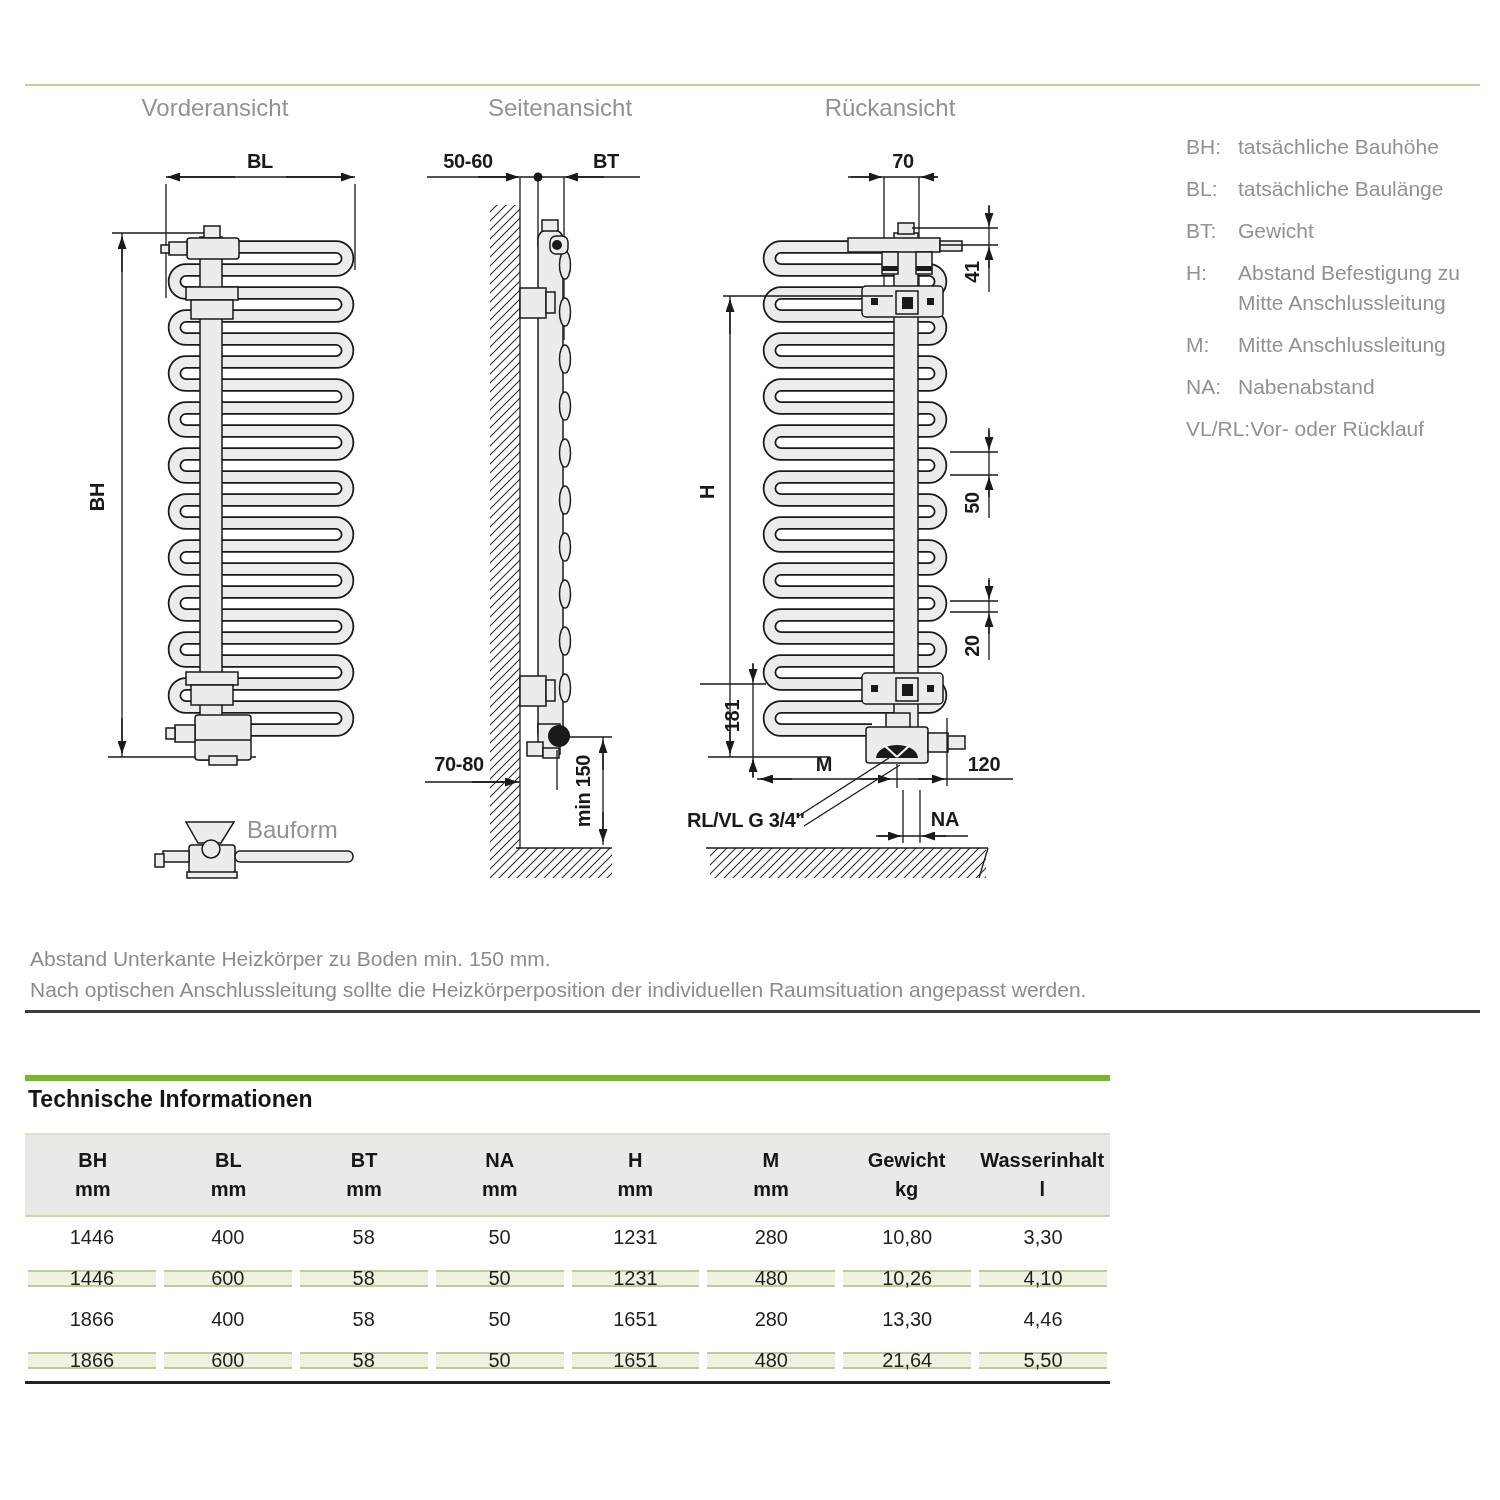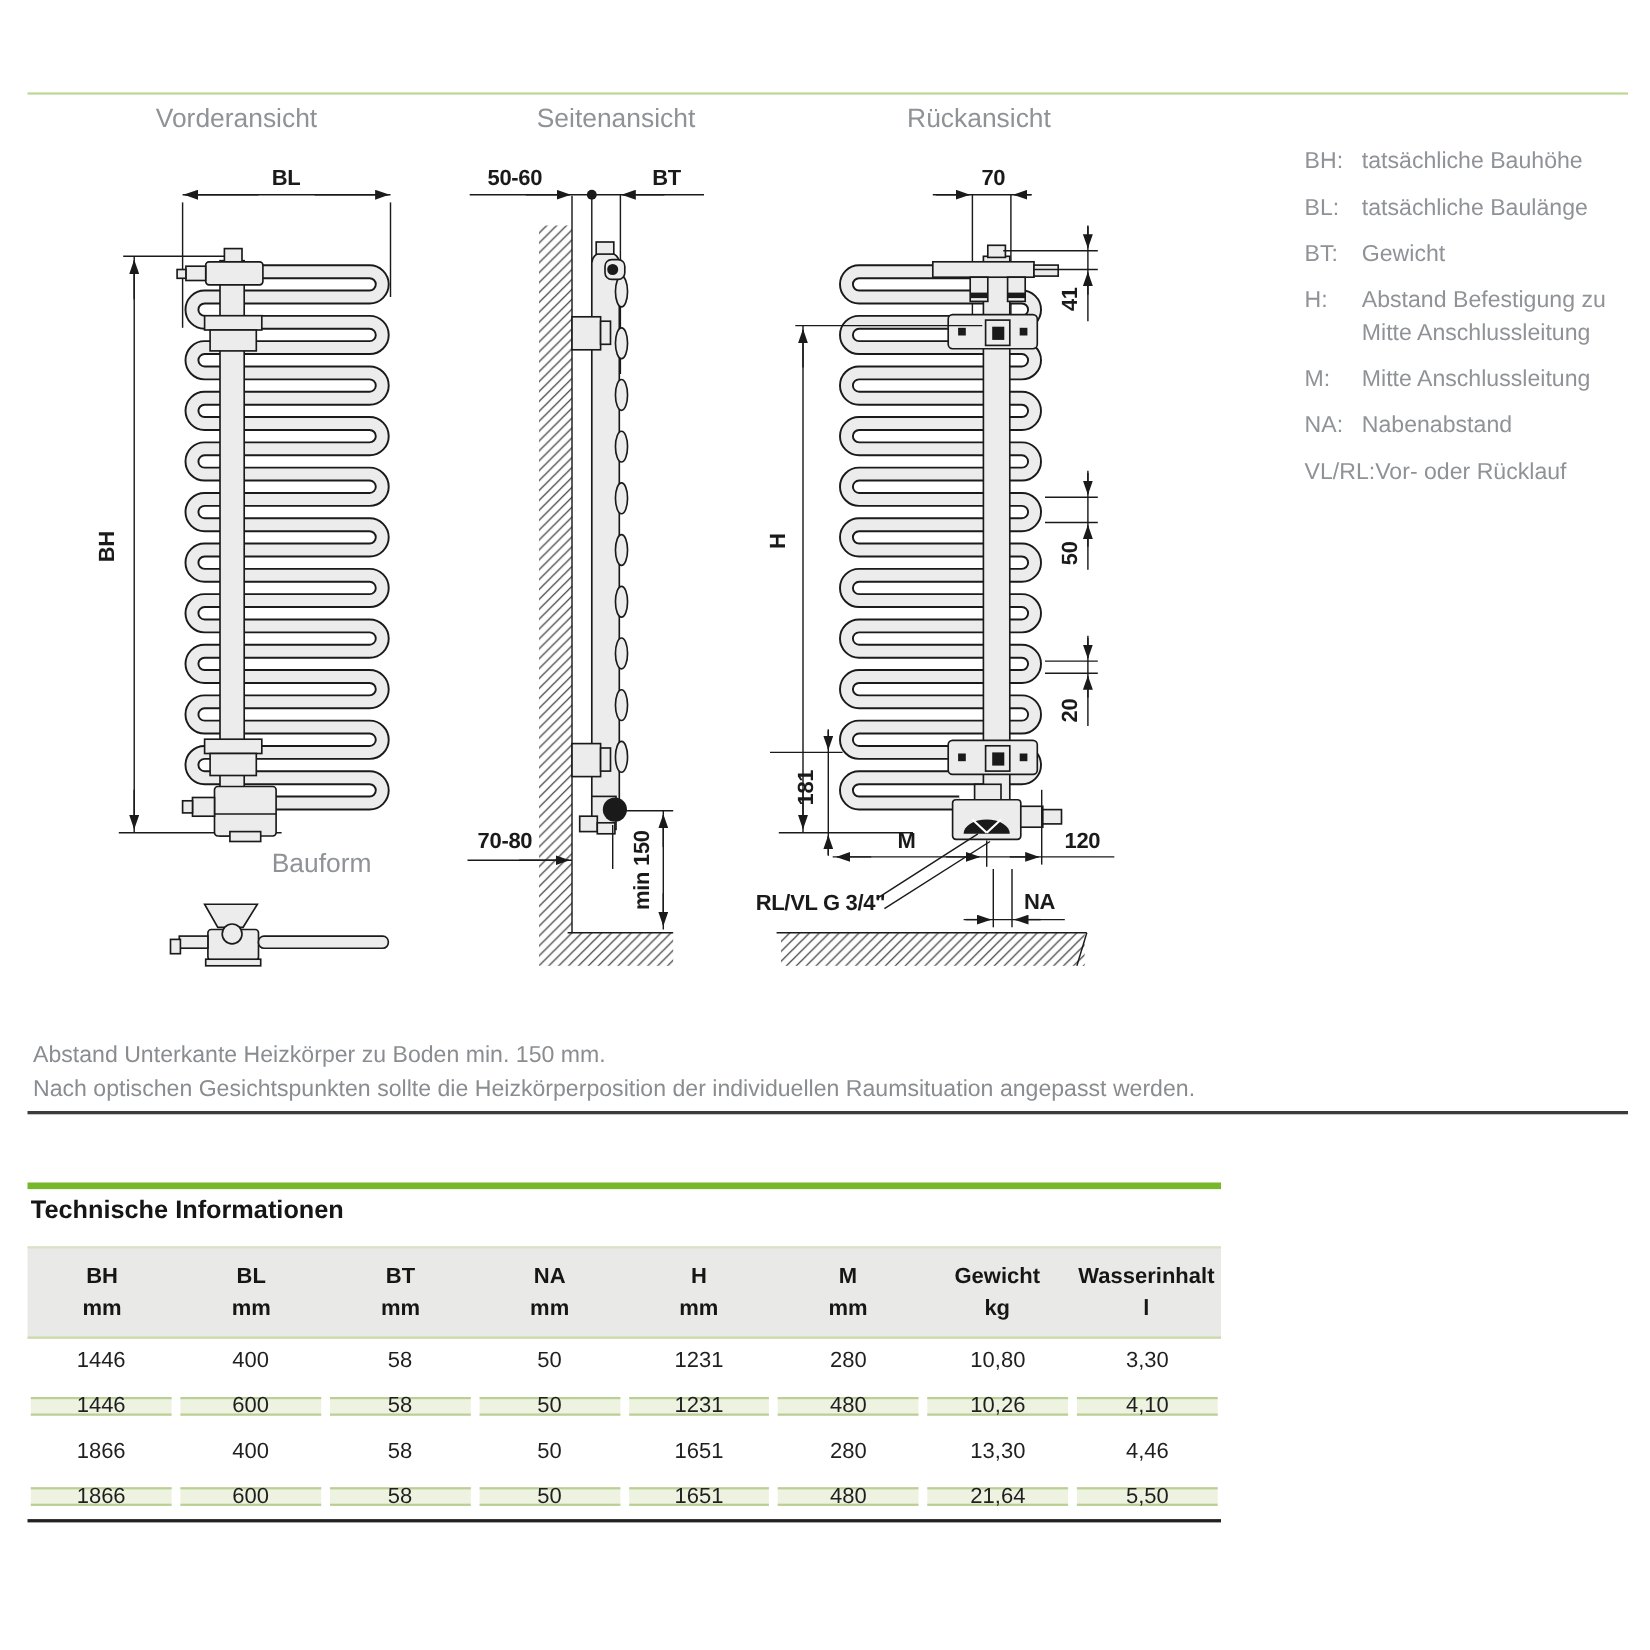--- a/index.html
+++ b/index.html
@@ -6,21 +6,21 @@
     font-family:"Liberation Sans",sans-serif;-webkit-font-smoothing:antialiased;}
   .page{position:relative;width:1500px;height:1500px;overflow:hidden;background:#fff;padding-left:32px;}
 
   .top-rule{position:absolute;left:25px;top:84px;width:1455px;height:2px;background:#bdd695;}
   .view-title{position:absolute;top:94px;width:230px;text-align:center;
     font-size:24px;color:#8f9296;}
   .vt-front{left:100px}.vt-side{left:445px}.vt-rear{left:775px}
 
   .drawing-svg{position:absolute;left:0;top:0;width:1060px;height:910px;}
 
-  .bauform-label{position:absolute;left:247px;top:772px;font-size:24px;color:#8f9296;}
+  .bauform-label{position:absolute;left:247px;top:816px;font-size:24px;color:#8f9296;}
 
   
   .legend{position:absolute;left:1150px;top:132px;width:340px;margin-left:36px;}
   .legend-row{display:flex;margin-bottom:12px;font-size:21px;color:#8f9296;line-height:30px;}
   .legend-label{flex:0 0 52px;}
   .legend-text{width:250px;}
 
   
   .notes{position:absolute;left:30px;top:943px;font-size:21px;color:#8a8d90;line-height:31px;}
   .notes-rule{position:absolute;left:25px;top:1010px;width:1455px;height:3px;background:#3c3c3c;}
@@ -322,21 +322,21 @@
         <span class="legend-text">Nabenabstand</span>
       </div>
       <div class="legend-row">
         <span class="legend-label">VL/RL:</span>
         <span class="legend-text">Vor- oder Rücklauf</span>
       </div>
     </div>
 
   <div class="notes">
     <div>Abstand Unterkante Heizkörper zu Boden min. 150 mm.</div>
-    <div>Nach optischen Gesichtspunkten sollte die Heizkörperposition der individuellen Raumsituation angepasst werden.</div>
+    <div>Nach optischen Anschlussleitung sollte die Heizkörperposition der individuellen Raumsituation angepasst werden.</div>
   </div>
   <div class="notes-rule"></div>
 
   <div class="accent-bar"></div>
   <div class="table-title">Technische Informationen</div>
 
   <div class="tech-table" id="tech-table">
     <div class="thead" id="thead">
         <div class="th">
           <div>BH</div>

